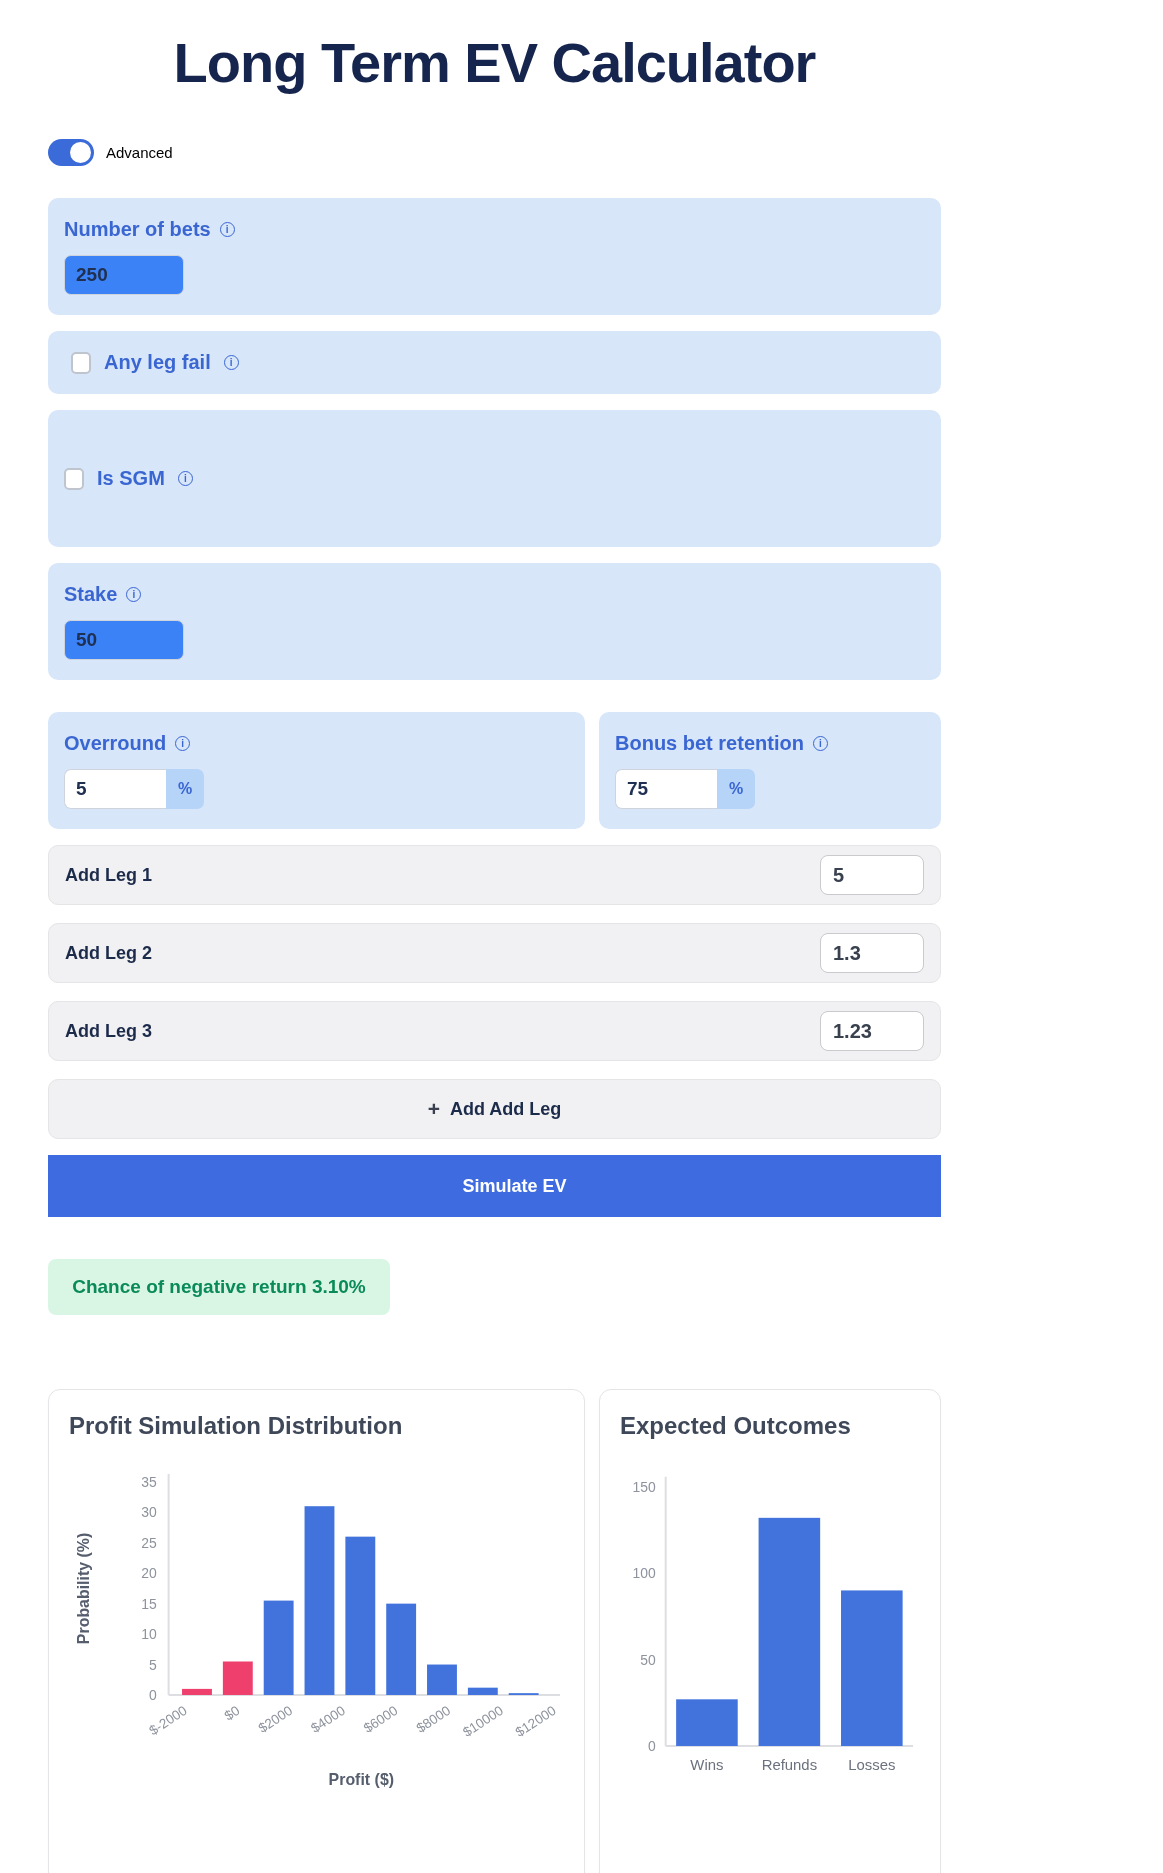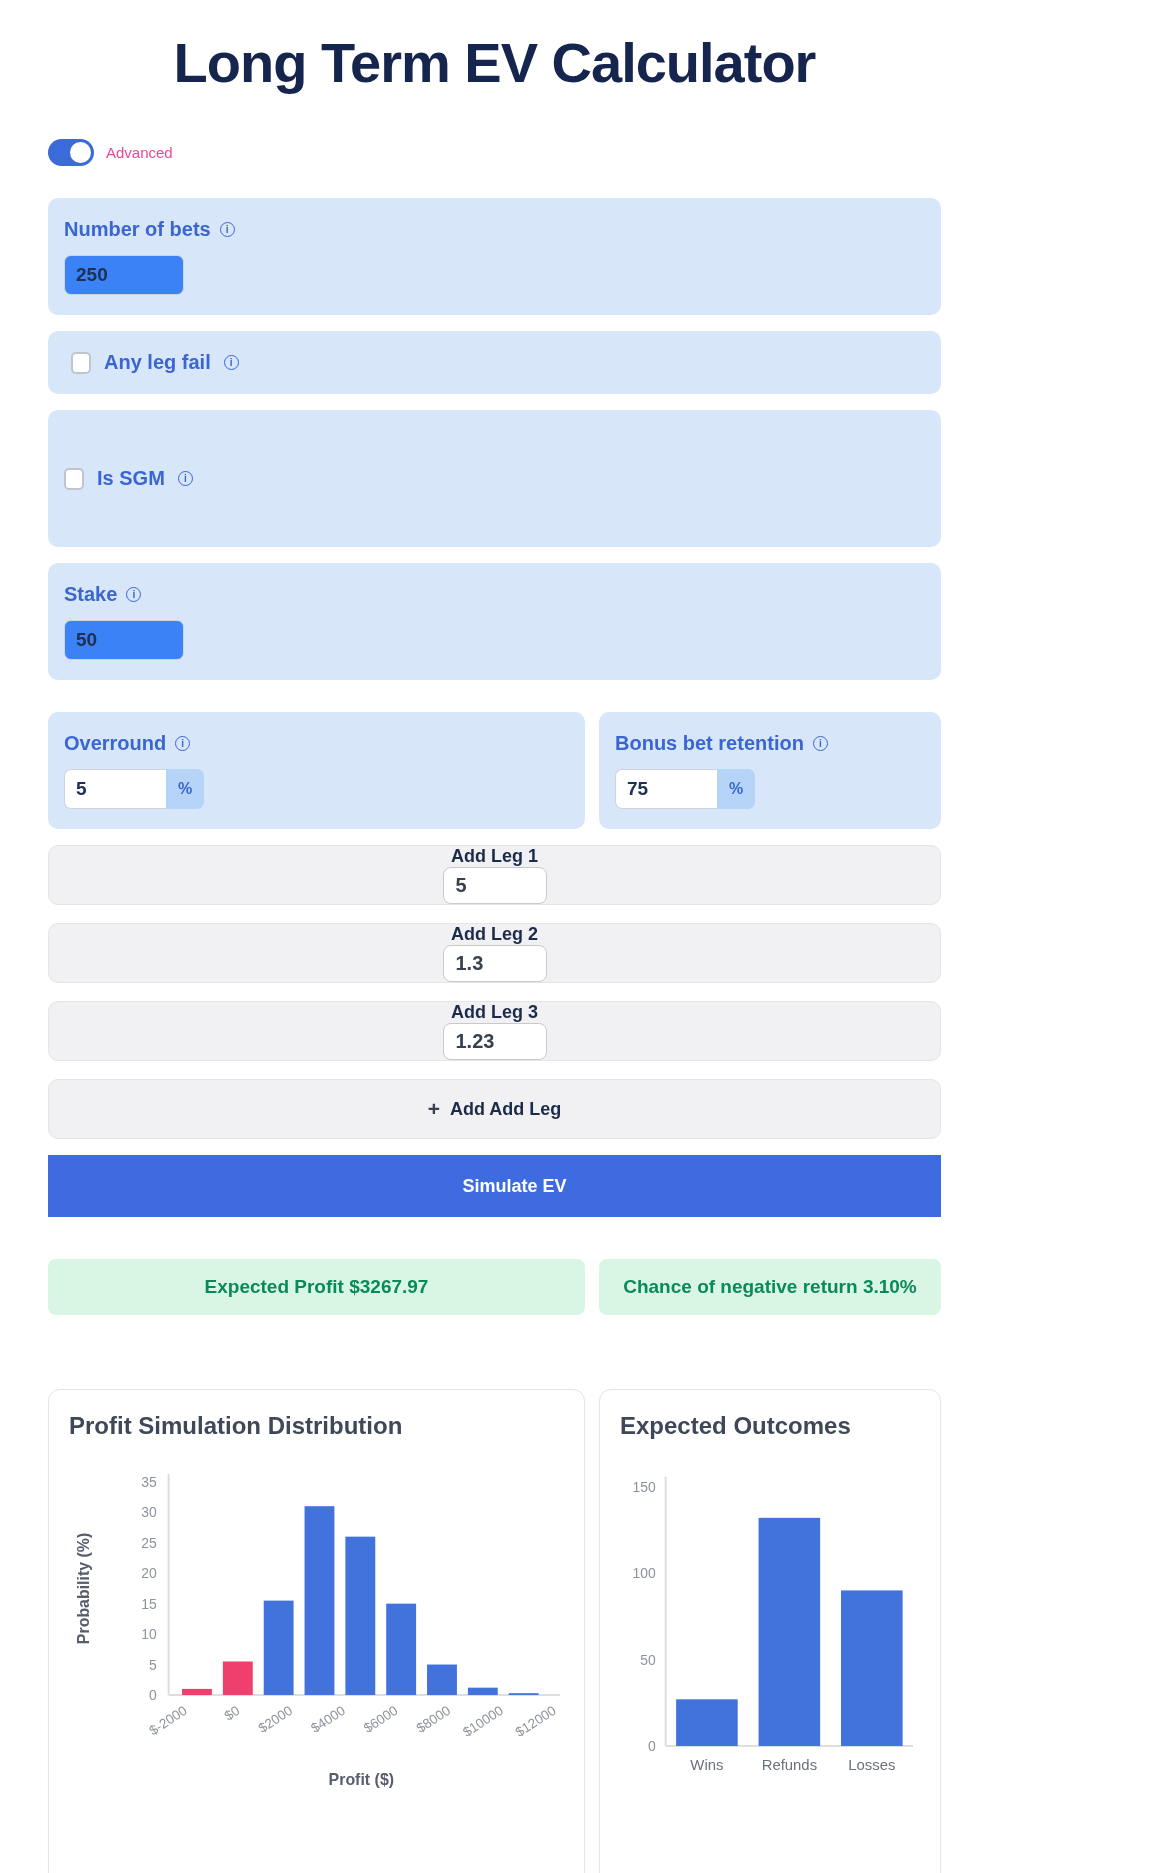--- a/index.html
+++ b/index.html
@@ -13,21 +13,21 @@
 
   h1.page-title {
     text-align: center; font-size: 56px; font-weight: 800;
     letter-spacing: -1px; color: #16254e; margin-bottom: 44px;
   }
 
   
   .toggle-row { display:flex; align-items:center; gap:12px; margin-bottom: 32px; }
   .toggle { width:46px; height:27px; border-radius:14px; background:#3a6bd8; position:relative; cursor:pointer; }
   .toggle .knob { position:absolute; top:3px; left:22px; width:21px; height:21px; border-radius:50%; background:#ffffff; }
-  .toggle-label { font-size:15px; color:#ec4899;text-align:center; }
+  .toggle-label { font-size:15px; color:#000000;text-align:center; }
 
   
   .panel { background:#d8e6fa; border-radius:10px; padding:20px 16px; margin-bottom:16px; }
   .panel-label-row { display:flex; align-items:center; gap:9px; }
   .panel-label { color:#3a66d2; font-weight:700; font-size:20px;text-align:right; }
   .info-icon {
     width:15px; height:15px; border:1.4px solid #3a66d2; border-radius:50%;
     display:inline-flex; align-items:center; justify-content:center;
     color:#3a66d2; font-size:10px; font-weight:600; line-height:1; cursor:pointer;
   }
@@ -58,21 +58,21 @@
   .input-suffix {
     width:38px; height:40px; background:#b6d3f8; border-radius:0 7px 7px 0;
     display:flex; align-items:center; justify-content:center;
     color:#3a66d2; font-weight:700; font-size:16px;
   }
 
   
   .leg-row {
     background:#f1f1f3; border:1px solid #e5e5e8; border-radius:10px;
     height:60px; display:flex; align-items:center; justify-content:space-between;
-    padding:0 16px; margin-bottom:18px;flex-direction:column;
+    padding:0 16px; margin-bottom:18px;
   }
   .leg-label { font-size:18px; font-weight:700; color:#1c2b4a; }
   .leg-row input {
     width:104px; height:40px; border:1px solid #c9c9ce; border-radius:8px;
     background:#fff; font-family:"Liberation Sans",sans-serif; font-size:20px;
     font-weight:600; color:#39414f; padding:0 12px; outline:none;
   }
 
   .add-leg-btn {
     width:100%; background:#f1f1f3; border:1px solid #e5e5e8; border-radius:10px;
@@ -184,21 +184,20 @@
   </div>
 
   <div class="add-leg-btn">
     <span class="add-leg-plus">+</span>
     <span class="add-leg-text">Add Add Leg</span>
   </div>
 
   <button class="simulate-btn">Simulate EV</button>
 
   <div class="results-row">
-    <div class="result-box col-left">Expected Profit $3267.97</div>
     <div class="result-box col-right">Chance of negative return 3.10%</div>
   </div>
 
   <div class="charts-row">
     <div class="chart-card col-left">
       <div class="chart-title">Profit Simulation Distribution</div>
       <div class="chart-svg-wrap" id="hist-chart"><svg viewBox="0 0 497 356" width="100%">
             <line x1="100" y1="30" x2="100" y2="252" stroke="#dcdee2" stroke-width="2"></line>
             <line x1="100" y1="252" x2="493" y2="252" stroke="#dcdee2" stroke-width="2"></line>
             <text x="88" y="257" text-anchor="end" font-size="14" fill="#8d929c">0</text>

